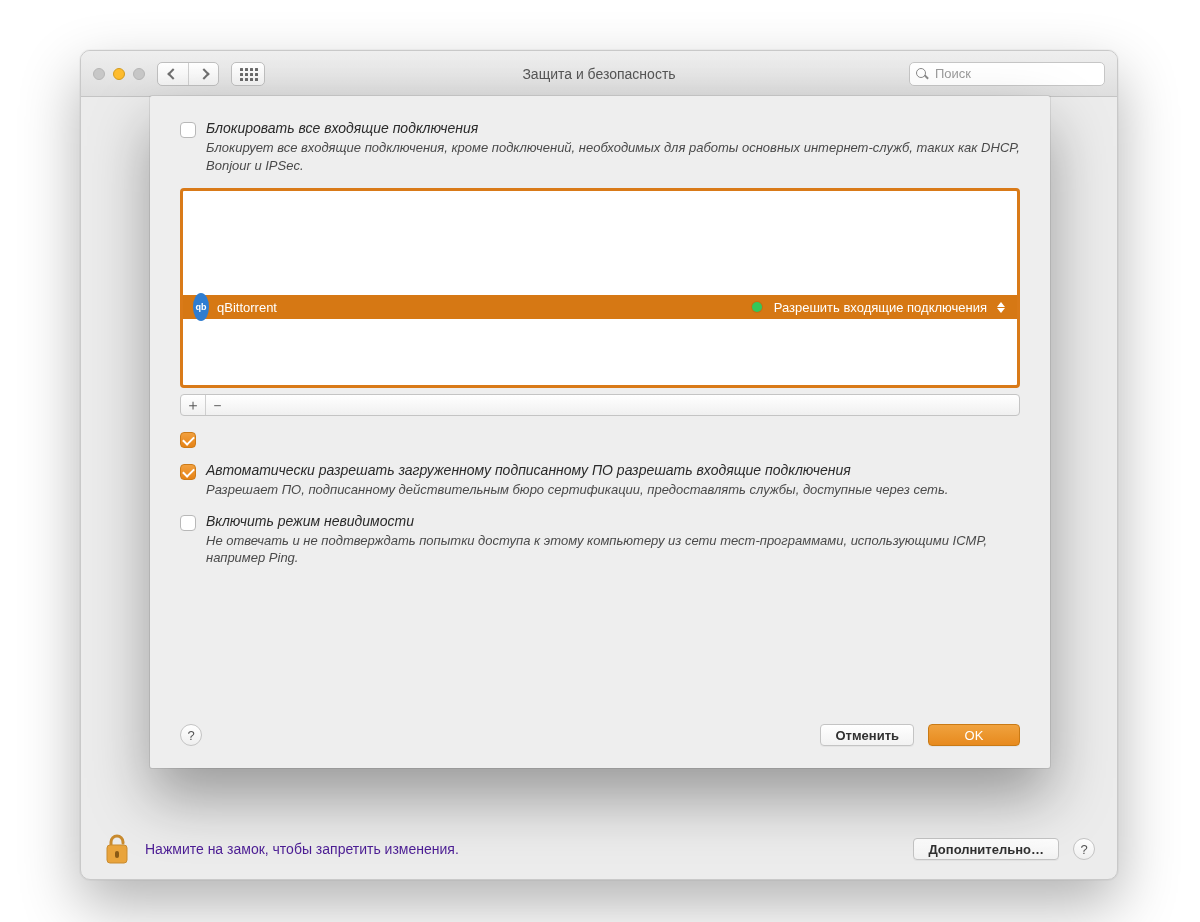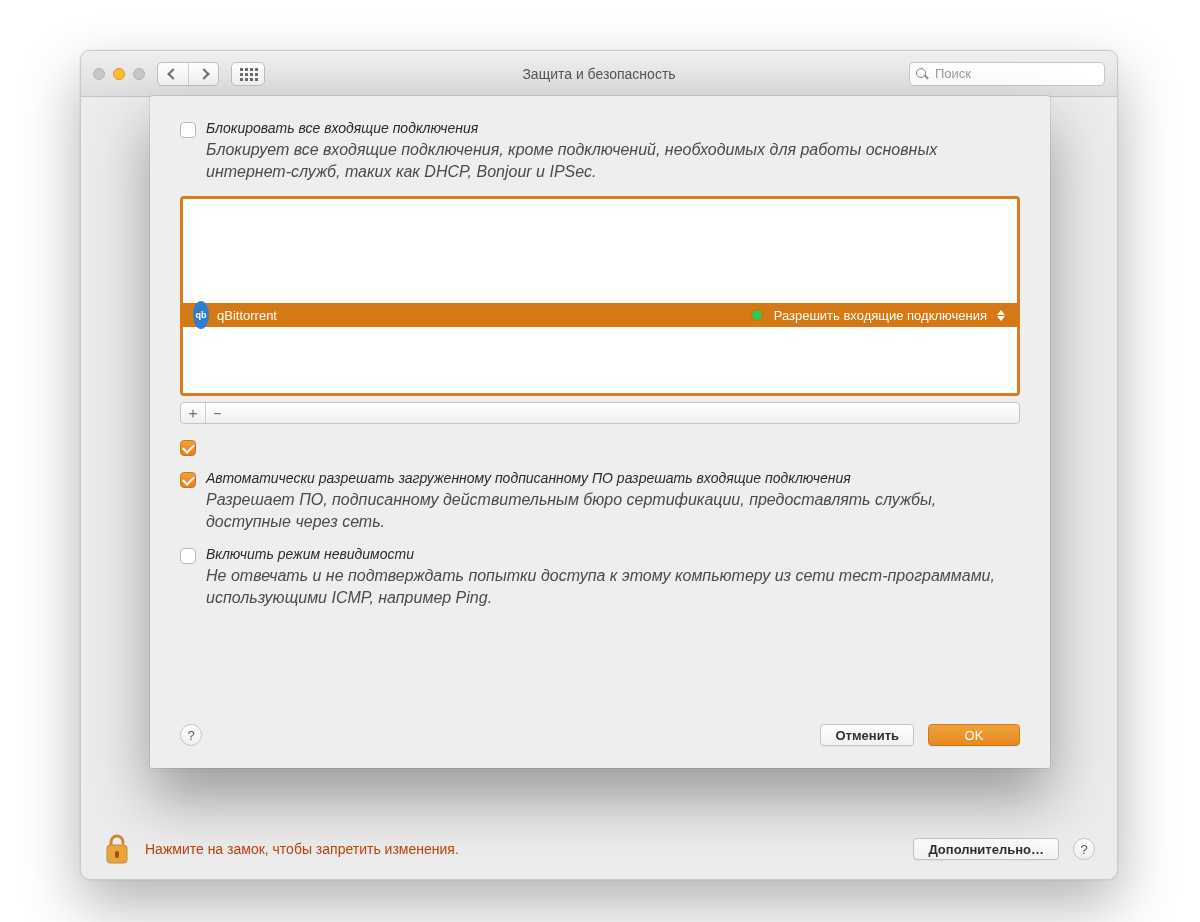--- a/index.html
+++ b/index.html
@@ -54,21 +54,21 @@
   .magnifier::after  { content:""; position:absolute; left:8px; top:8px; width:5px; height:1.5px; background:#8a8a8a; transform:rotate(45deg); }
 
   .window-body { position:relative; height:calc(100% - 46px); }
 
   .bottombar {
     position:absolute; left:0; right:0; bottom:0; height:60px;
     display:flex; align-items:center; padding:0 22px; gap:14px;
   }
   .lock { width:28px; height:34px; position:relative; }
   .lock svg { width:100%; height:100%; }
-  .locktext { color:#c2410c; font-size:14px; }
+  .locktext { color:#4c1d95; font-size:14px; }
   .spacer { flex:1; }
 
   .mac-btn {
     height:22px; padding:0 14px; border:1px solid #c4c4c4; border-radius:4px;
     background:linear-gradient(#ffffff,#f2f2f2); font-size:13px; color:#303030;
     display:inline-flex; align-items:center; justify-content:center; cursor:default;
     box-shadow: 0 1px 0 rgba(0,0,0,0.04);
     font-weight: bold;
   }
   .mac-btn.primary {
@@ -90,21 +90,21 @@
   .checkbox {
     width:16px; height:16px; border:1px solid #b8b8b8; border-radius:4px; background:#fff; margin-top:2px; flex:none;
     display:flex; align-items:center; justify-content:center;
   }
   .checkbox.checked { background:linear-gradient(#f2a03e,#e68316); border-color:#cd7b18; }
   .checkbox.checked::after {
     content:""; display:block; width:5px; height:9px; border-right:2px solid #fff; border-bottom:2px solid #fff;
     transform: translateY(-1px) rotate(45deg);
   }
   .opt-title { font-size:14px; color:#2a2a2a; }
-  .opt-desc { font-size:16px; color:#4a4a4a; line-height:1.35; margin-top:3px; }
+  .opt-desc { font-size:13px; color:#4a4a4a; line-height:1.35; margin-top:3px; }
 
   .listbox {
     margin-top:14px; border:3px solid #d97a18; border-radius:4px; background:#fff;
     height:200px; display:flex; flex-direction:column; overflow:hidden;
   }
   .listpad-top { flex:0 0 104px; }
   .listpad-bot { flex:1; }
   .listrow {
     height:24px; background:#d67814; color:#fff; font-size:13px;
     display:flex; align-items:center; padding:0 10px; gap:8px;

